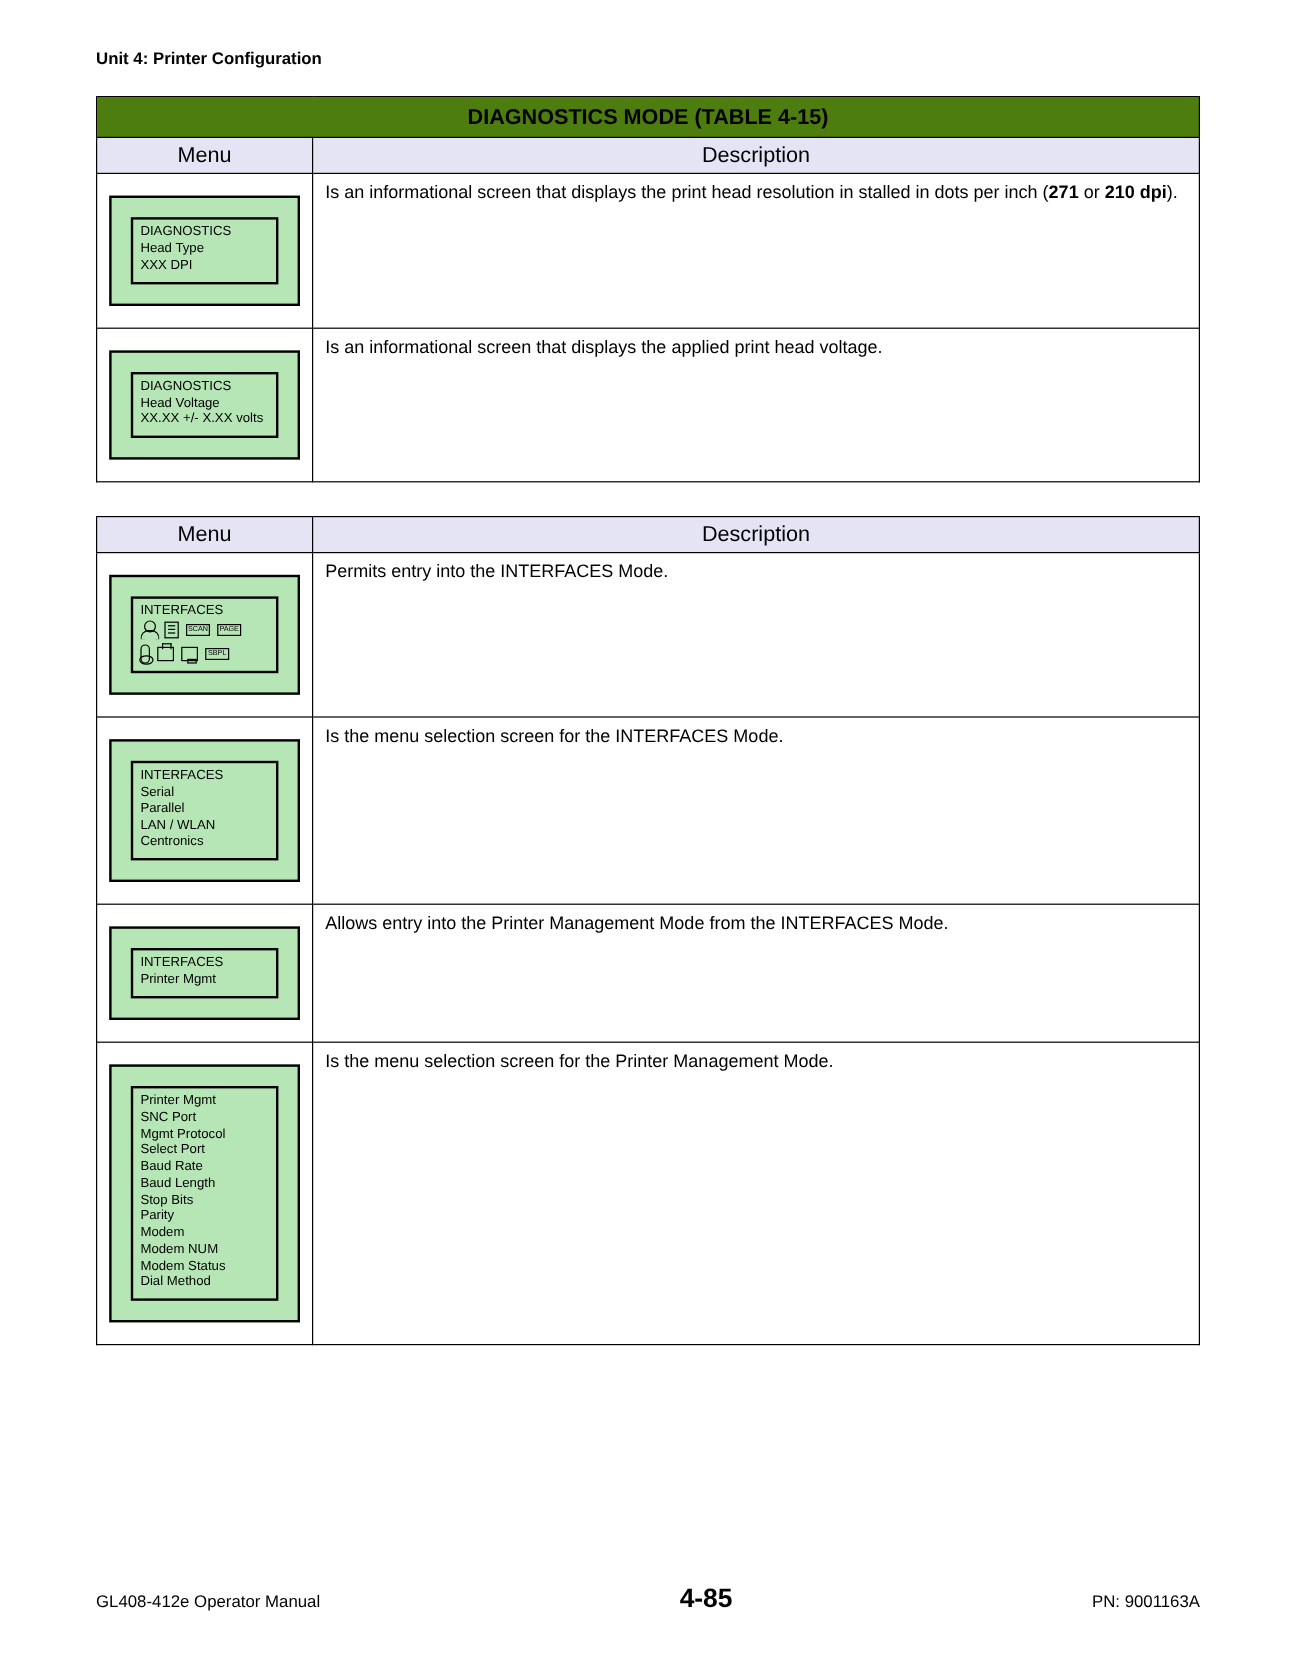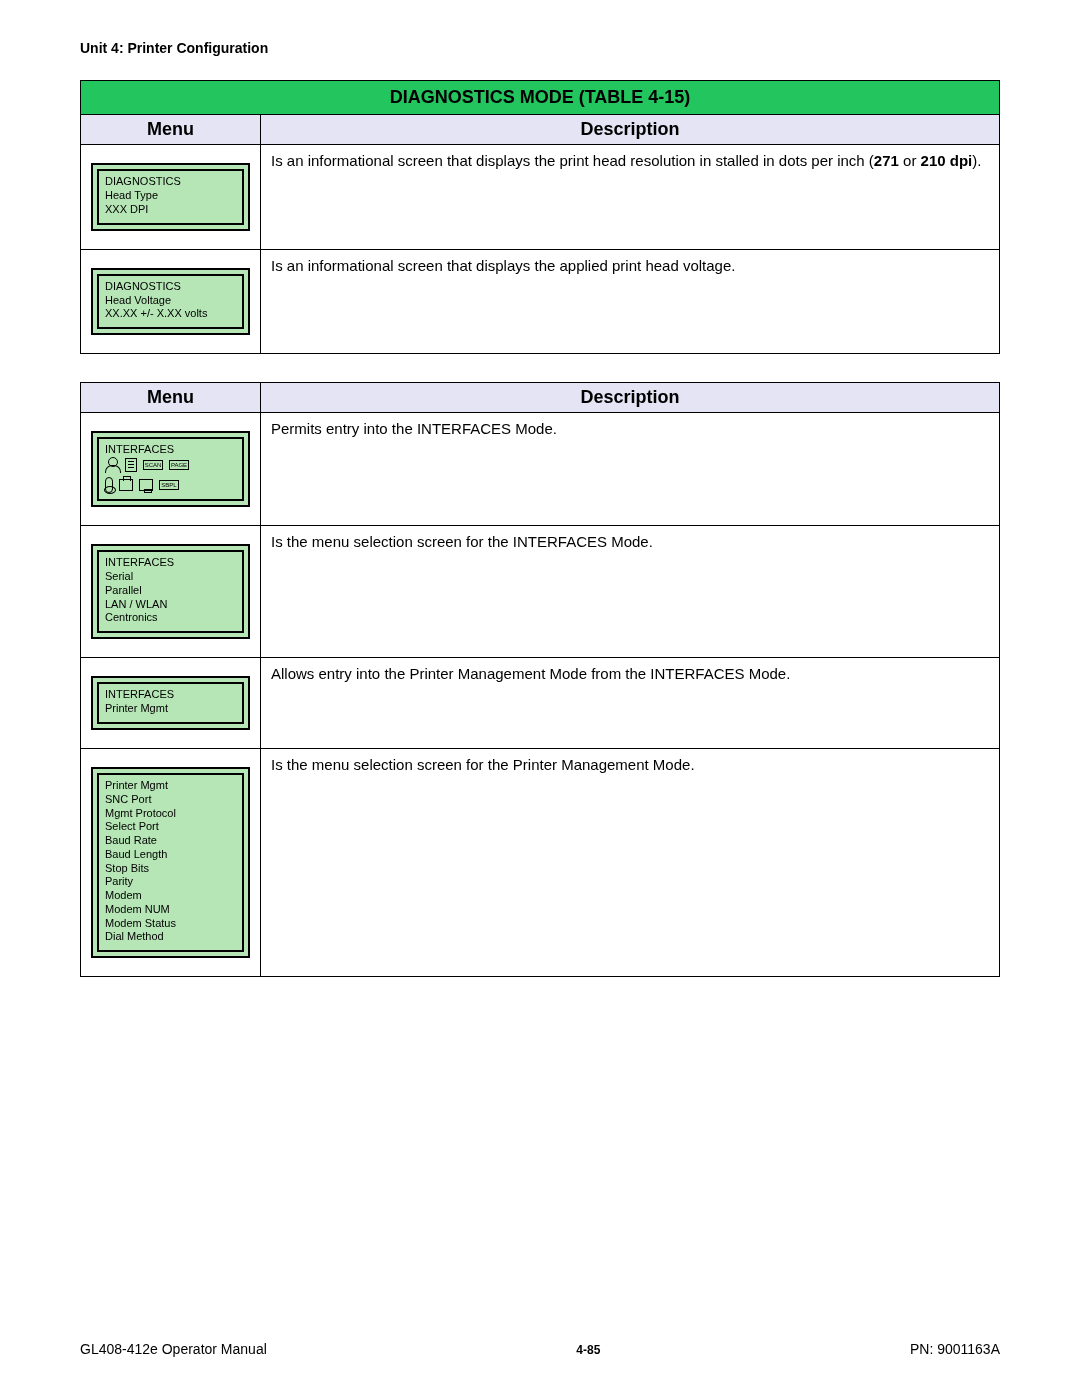--- a/index.html
+++ b/index.html
@@ -23,49 +23,49 @@
   table.mode-table {
     width: 100%;
     border-collapse: collapse;
     margin-bottom: 28px;
   }
   table.mode-table th,
   table.mode-table td {
     border: 1px solid #000;
   }
   th.table-title {
-    background: #22c55e;
+    background: #4d7c0f;
     font-weight: bold;
     font-size: 18px;
     text-align: center;
     padding: 6px 0;
   }
   th.col-head {
     background: #e4e4f5;
-    font-weight: bold;
+    font-weight: normal;
     font-size: 18px;
     text-align: center;
     padding: 4px 0;
   }
   td.menu-cell {
     width: 180px;
     vertical-align: top;
     padding: 18px 10px 18px 10px;
   }
   td.desc-cell {
     vertical-align: top;
     padding: 6px 10px 6px 10px;
     font-size: 15px;
     line-height: 1.35;
   }
   
   .lcd {
     background: #b6e6b6;
     border: 2px solid #000;
-    padding: 4px;
+    padding: 16px;
   }
   .lcd-inner {
     border: 2px solid #000;
     padding: 4px 6px 6px 6px;
     min-height: 40px;
   }
   .lcd-title {
     font-size: 11px;
     font-weight: normal;
     margin-bottom: 2px;
@@ -118,29 +118,29 @@
   }
   .mini-screen::after{
     content:""; position:absolute; bottom:-3px; left:4px; width:6px; height:2px; border:1px solid #000;
   }
   .icon-label-box {
     display:inline-flex; flex-direction:column; align-items:center; font-size:7px; line-height:1;
   }
   .icon-label-box .box { width:20px; height:10px; border:1px solid #000; display:flex; align-items:center; justify-content:center; font-size:6px;}
   .footer {
     position: absolute;
-    bottom: 40px;
+    bottom: 52px;
     left: 80px;
     right: 80px;
     display: flex;
     justify-content: space-between;
     align-items: baseline;
     font-size: 14px;
   }
-  .footer .page-num { font-weight: bold; font-size: 12px; }
+  .footer .page-num { font-weight: bold; font-size: 22px; }
 </style>
 </head>
 <body>
 
 <div class="page">
   <div class="unit-header">Unit 4:  Printer Configuration</div>
 
   <table class="mode-table">
     <tbody>
         <tr>

